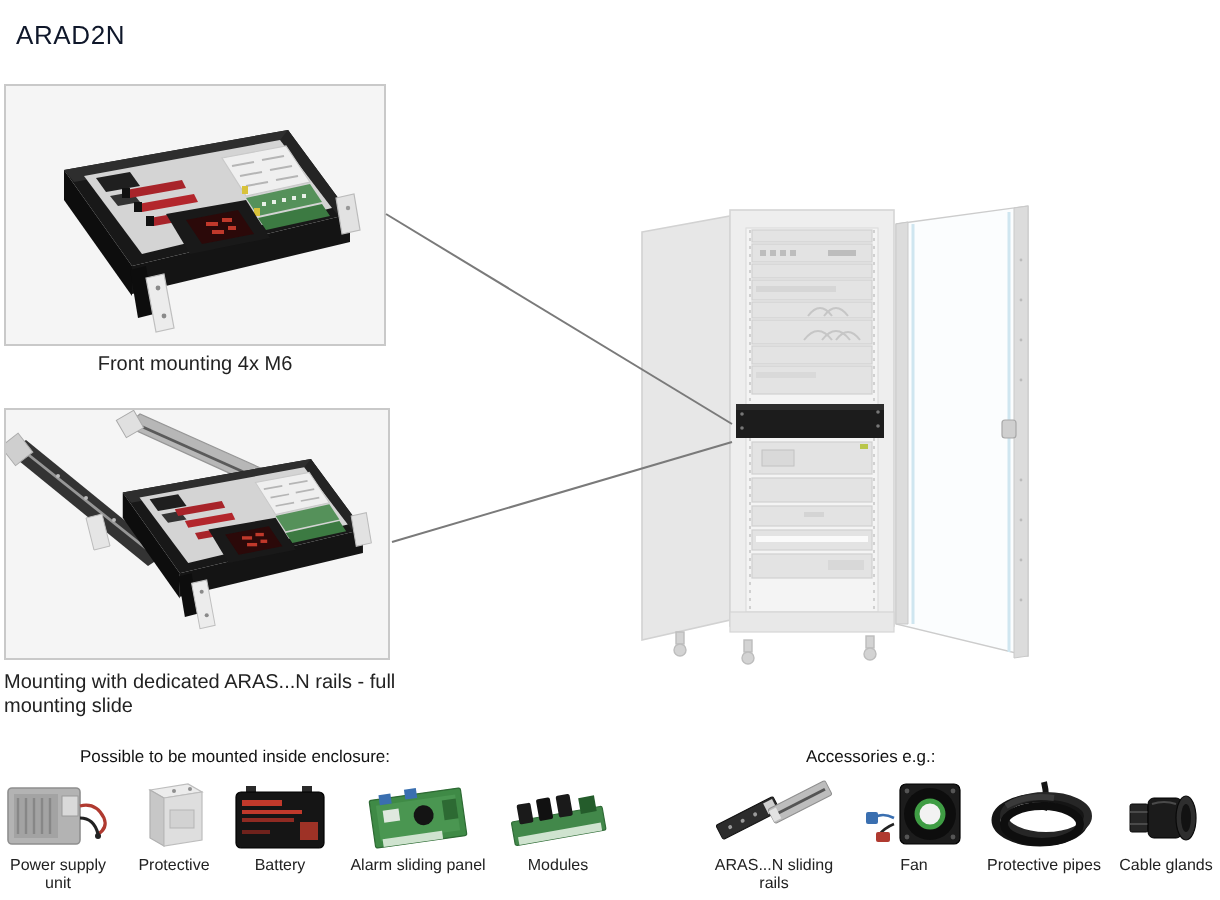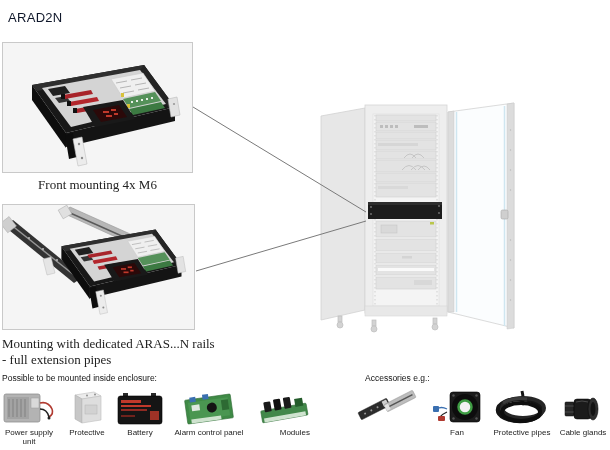--- a/index.html
+++ b/index.html
@@ -10,26 +10,26 @@
     color:#1a1a1a;
   }
   .abs{position:absolute;}
   #page-title{
     left:8px;top:10px;font-size:13px;letter-spacing:.3px;color:#0f172a;
   }
   .fig-panel{
     background:#f5f5f5;border:1px solid #c9c9c9;box-sizing:border-box;
   }
   .fig-caption{
-    font-size:13px;color:#222;line-height:1.2;font-family:Liberation Serif, serif;
+    font-size:10px;color:#222;line-height:1.2;
   }
   #caption-front{left:2px;top:177px;width:191px;text-align:center;}
   #caption-rails{left:2px;top:336px;width:215px;text-align:left;}
   .section-heading{
-    font-size:8.5px;color:#111;
+    font-size:8.5px;color:#111;margin-left:38px;
   }
   #heading-enclosure{left:2px;top:373px;}
   #heading-accessories{left:365px;top:373px;text-align:center;}
   .item{
     position:absolute;top:386px;display:flex;flex-direction:column;align-items:center;
   }
   .item .icon-box{
     height:39px;display:flex;align-items:flex-end;justify-content:center;
   }
   .item .item-label{
@@ -161,21 +161,21 @@
             <rect x="111" y="70" width="4" height="2"></rect>
         </g>
         <polygon points="62,92 70,90 74,114 66,116" fill="#0d0d0d"></polygon>
         <polygon points="70,96 79,94 84,121 75,123" fill="#ececec" stroke="#bfbfbf" stroke-width="0.6"></polygon>
         <circle cx="76" cy="101" r="1.2" fill="#8a8a8a"></circle>
         <circle cx="79" cy="115" r="1.2" fill="#8a8a8a"></circle>
         <polygon points="165,56 174,54 177,72 168,74" fill="#e2e2e2" stroke="#bbbbbb" stroke-width="0.6"></polygon>
       </g>
     </svg>
   </div>
-  <div class="abs fig-caption" id="caption-rails">Mounting with dedicated ARAS...N rails - full extension pipes</div>
+  <div class="abs fig-caption" id="caption-rails">Mounting with dedicated ARAS...N rails - full mounting slide</div>
 
   <svg class="abs" style="left:318px;top:100px;" width="205" height="234" viewBox="0 0 205 234">
 
     <polygon points="3,16 47,8 47,210 3,220" fill="#e7e7e7" stroke="#d2d2d2" stroke-width="0.8"></polygon>
 
     <rect x="47" y="5" width="82" height="208" fill="#eeeeee" stroke="#d5d5d5" stroke-width="0.8"></rect>
     <rect x="55" y="14" width="66" height="192" fill="#f4f4f4" stroke="#dddddd" stroke-width="0.6"></rect>
     <line x1="57" y1="15" x2="57" y2="205" stroke="#d0d0d0" stroke-width="1" stroke-dasharray="1.5,2.5"></line>
     <line x1="119" y1="15" x2="119" y2="205" stroke="#d0d0d0" stroke-width="1" stroke-dasharray="1.5,2.5"></line>
 
@@ -323,24 +323,24 @@
           <rect x="7" y="11" width="40" height="18" fill="#4a9651"></rect>
           <circle cx="30" cy="19" r="5" fill="#141414"></circle>
           <rect x="9" y="6" width="6" height="5" fill="#3a6fb0"></rect>
           <rect x="22" y="5" width="6" height="5" fill="#3a6fb0"></rect>
           <rect x="8" y="28" width="30" height="4" fill="#cfe3cf"></rect>
           <rect x="40" y="13" width="7" height="10" fill="#2d6a33"></rect>
           <rect x="10" y="14" width="8" height="6" fill="#dfe8df"></rect>
         </g>
       </svg>
     </span>
-    <div class="item-label">Alarm control panel</div>
-  </div>
-
-  <div class="item" style="left:248px;width:62px;align-items:flex-end;">
+    <div class="item-label">Alarm sliding panel</div>
+  </div>
+
+  <div class="item" style="left:248px;width:62px;">
     <span class="icon-box">
       <svg width="52" height="32" viewBox="0 0 52 32">
         <g transform="rotate(-10 26 18)">
           <rect x="3" y="14" width="46" height="12" rx="1" fill="#42884a" stroke="#2f6b36" stroke-width="0.6"></rect>
           <rect x="5" y="22" width="42" height="4" fill="#cfe3cf"></rect>
           <rect x="7" y="6" width="7" height="10" rx="1" fill="#1a1a1a"></rect>
           <rect x="17" y="5" width="7" height="11" rx="1" fill="#111111"></rect>
           <rect x="27" y="5" width="7" height="11" rx="1" fill="#1a1a1a"></rect>
           <rect x="38" y="8" width="8" height="8" fill="#245c2b"></rect>
         </g>
@@ -359,20 +359,21 @@
           <circle cx="22" cy="22" r="1" fill="#9a9a9a"></circle>
           <rect x="28" y="19" width="5" height="6" fill="#cfcfcf"></rect>
         </g>
         <g transform="rotate(-27 44 14)">
           <rect x="28" y="10" width="32" height="8" rx="1" fill="#bdbdbd" stroke="#8f8f8f" stroke-width="0.5"></rect>
           <line x1="30" y1="14" x2="58" y2="14" stroke="#555" stroke-width="1.5"></line>
           <rect x="28" y="11" width="4" height="6" fill="#e3e3e3"></rect>
         </g>
       </svg>
     </span>
+    <div class="item-label">ARAS...N sliding rails</div>
   </div>
 
   <div class="item" style="left:430px;width:54px;">
     <span class="icon-box">
       <svg width="52" height="36" viewBox="0 0 52 36">
         <path d="M16,20 q-6,-3 -10,0" fill="none" stroke="#3a6fb0" stroke-width="1.3"></path>
         <path d="M16,23 q-5,2 -8,6" fill="none" stroke="#222" stroke-width="1.3"></path>
         <rect x="2" y="17" width="6" height="6" rx="1" fill="#3a6fb0"></rect>
         <rect x="7" y="27" width="7" height="5" rx="1" fill="#b03a30"></rect>
         <rect x="19" y="3" width="30" height="30" rx="3" fill="#1c1c1c" stroke="#000" stroke-width="0.6"></rect>

